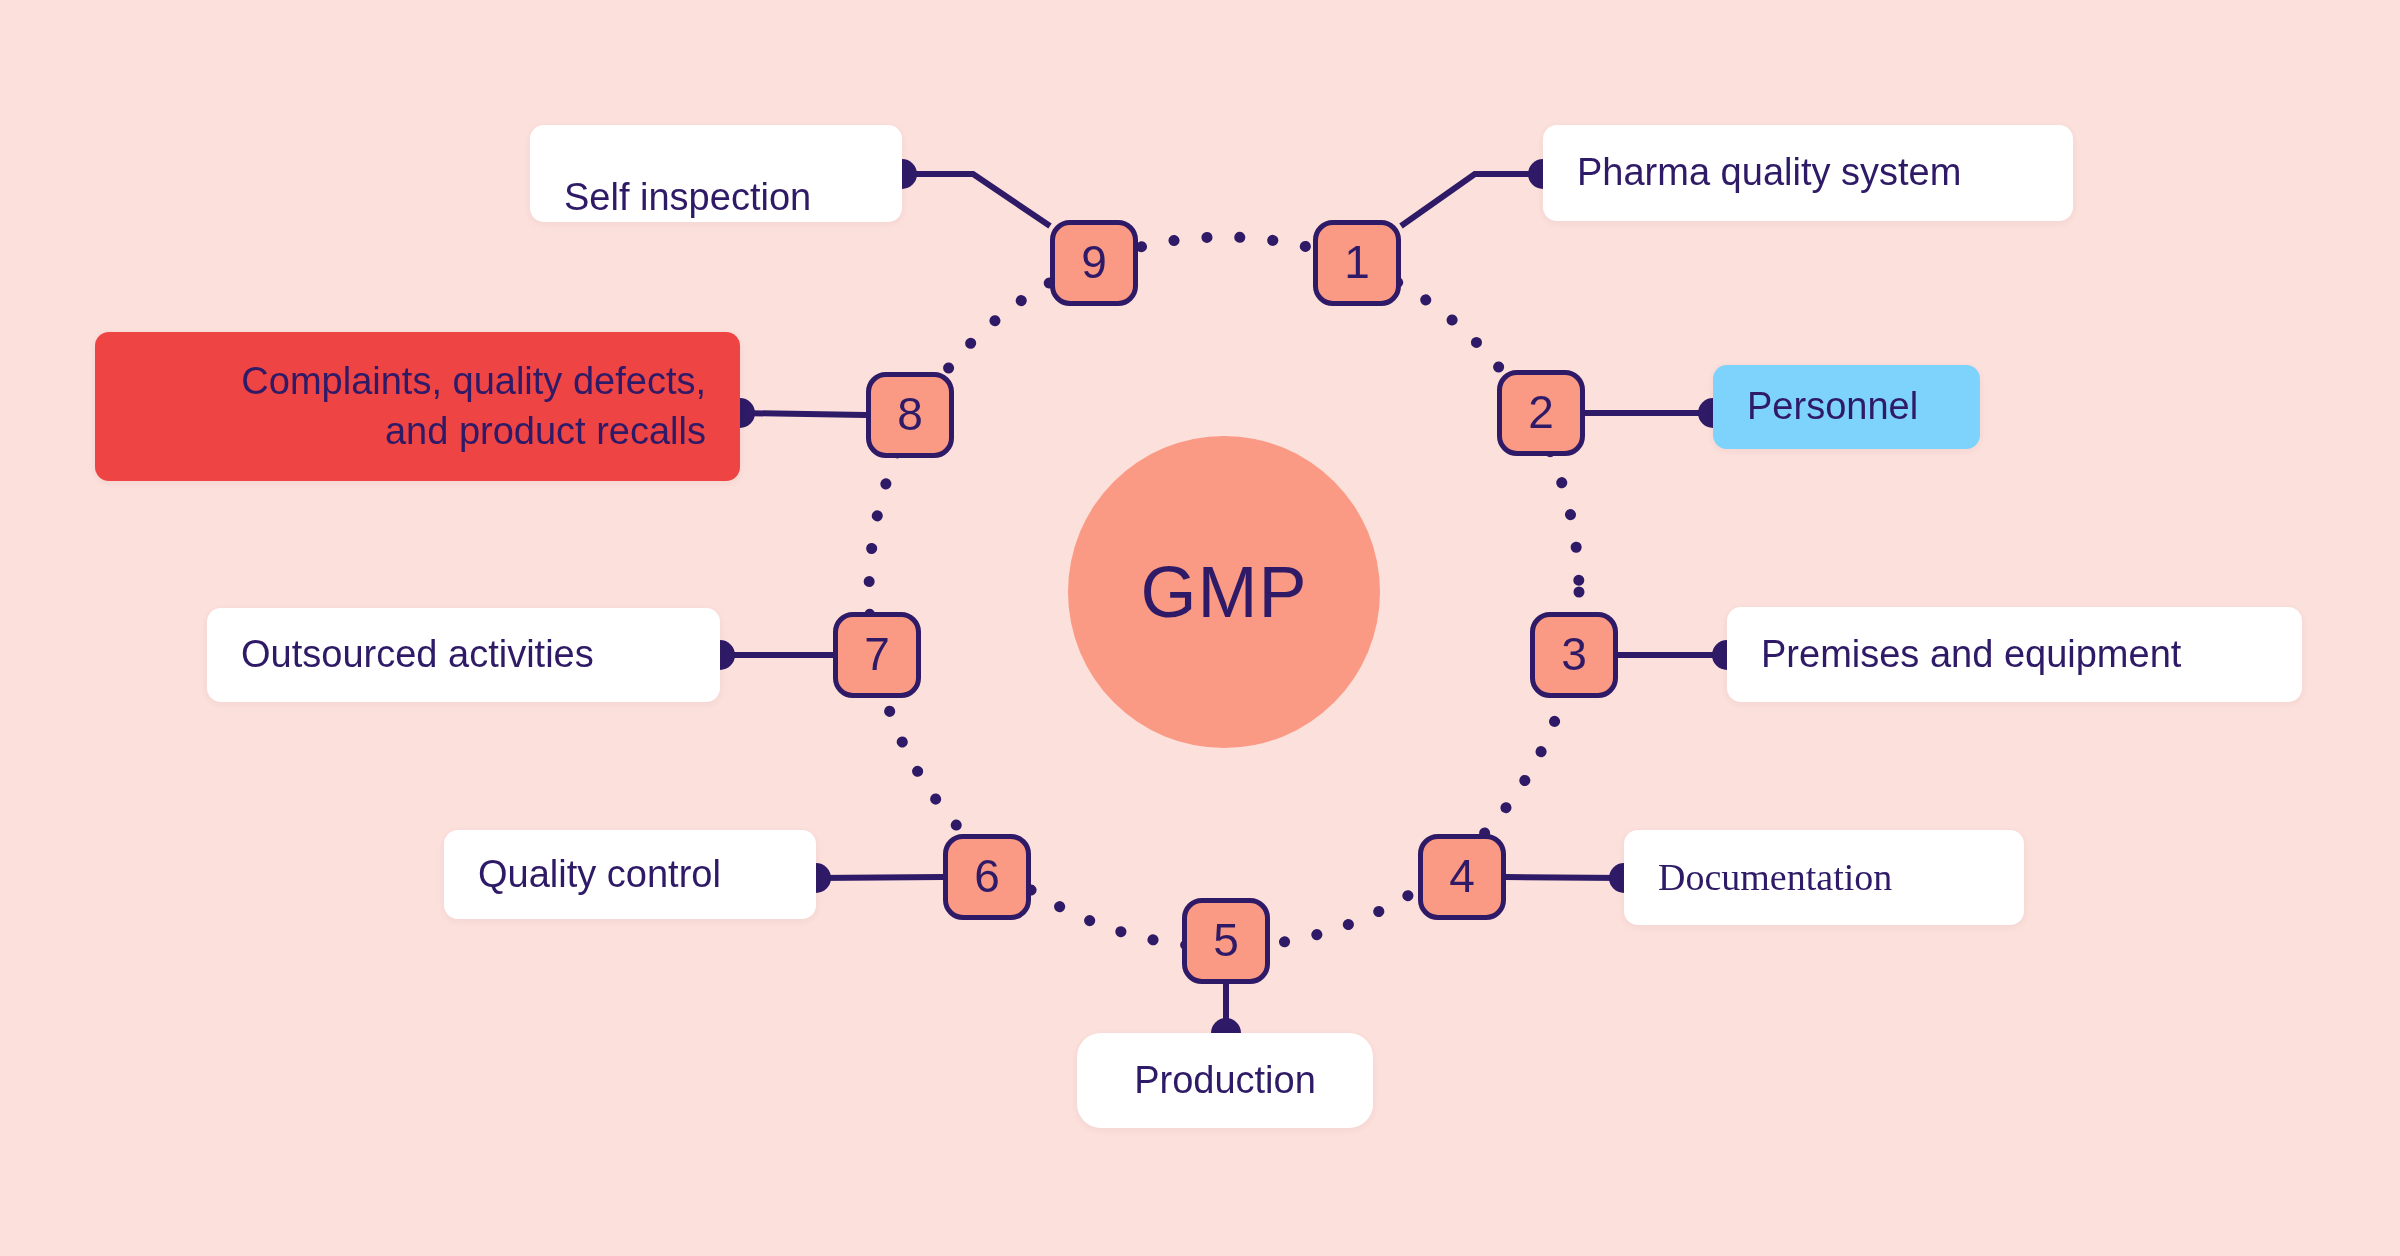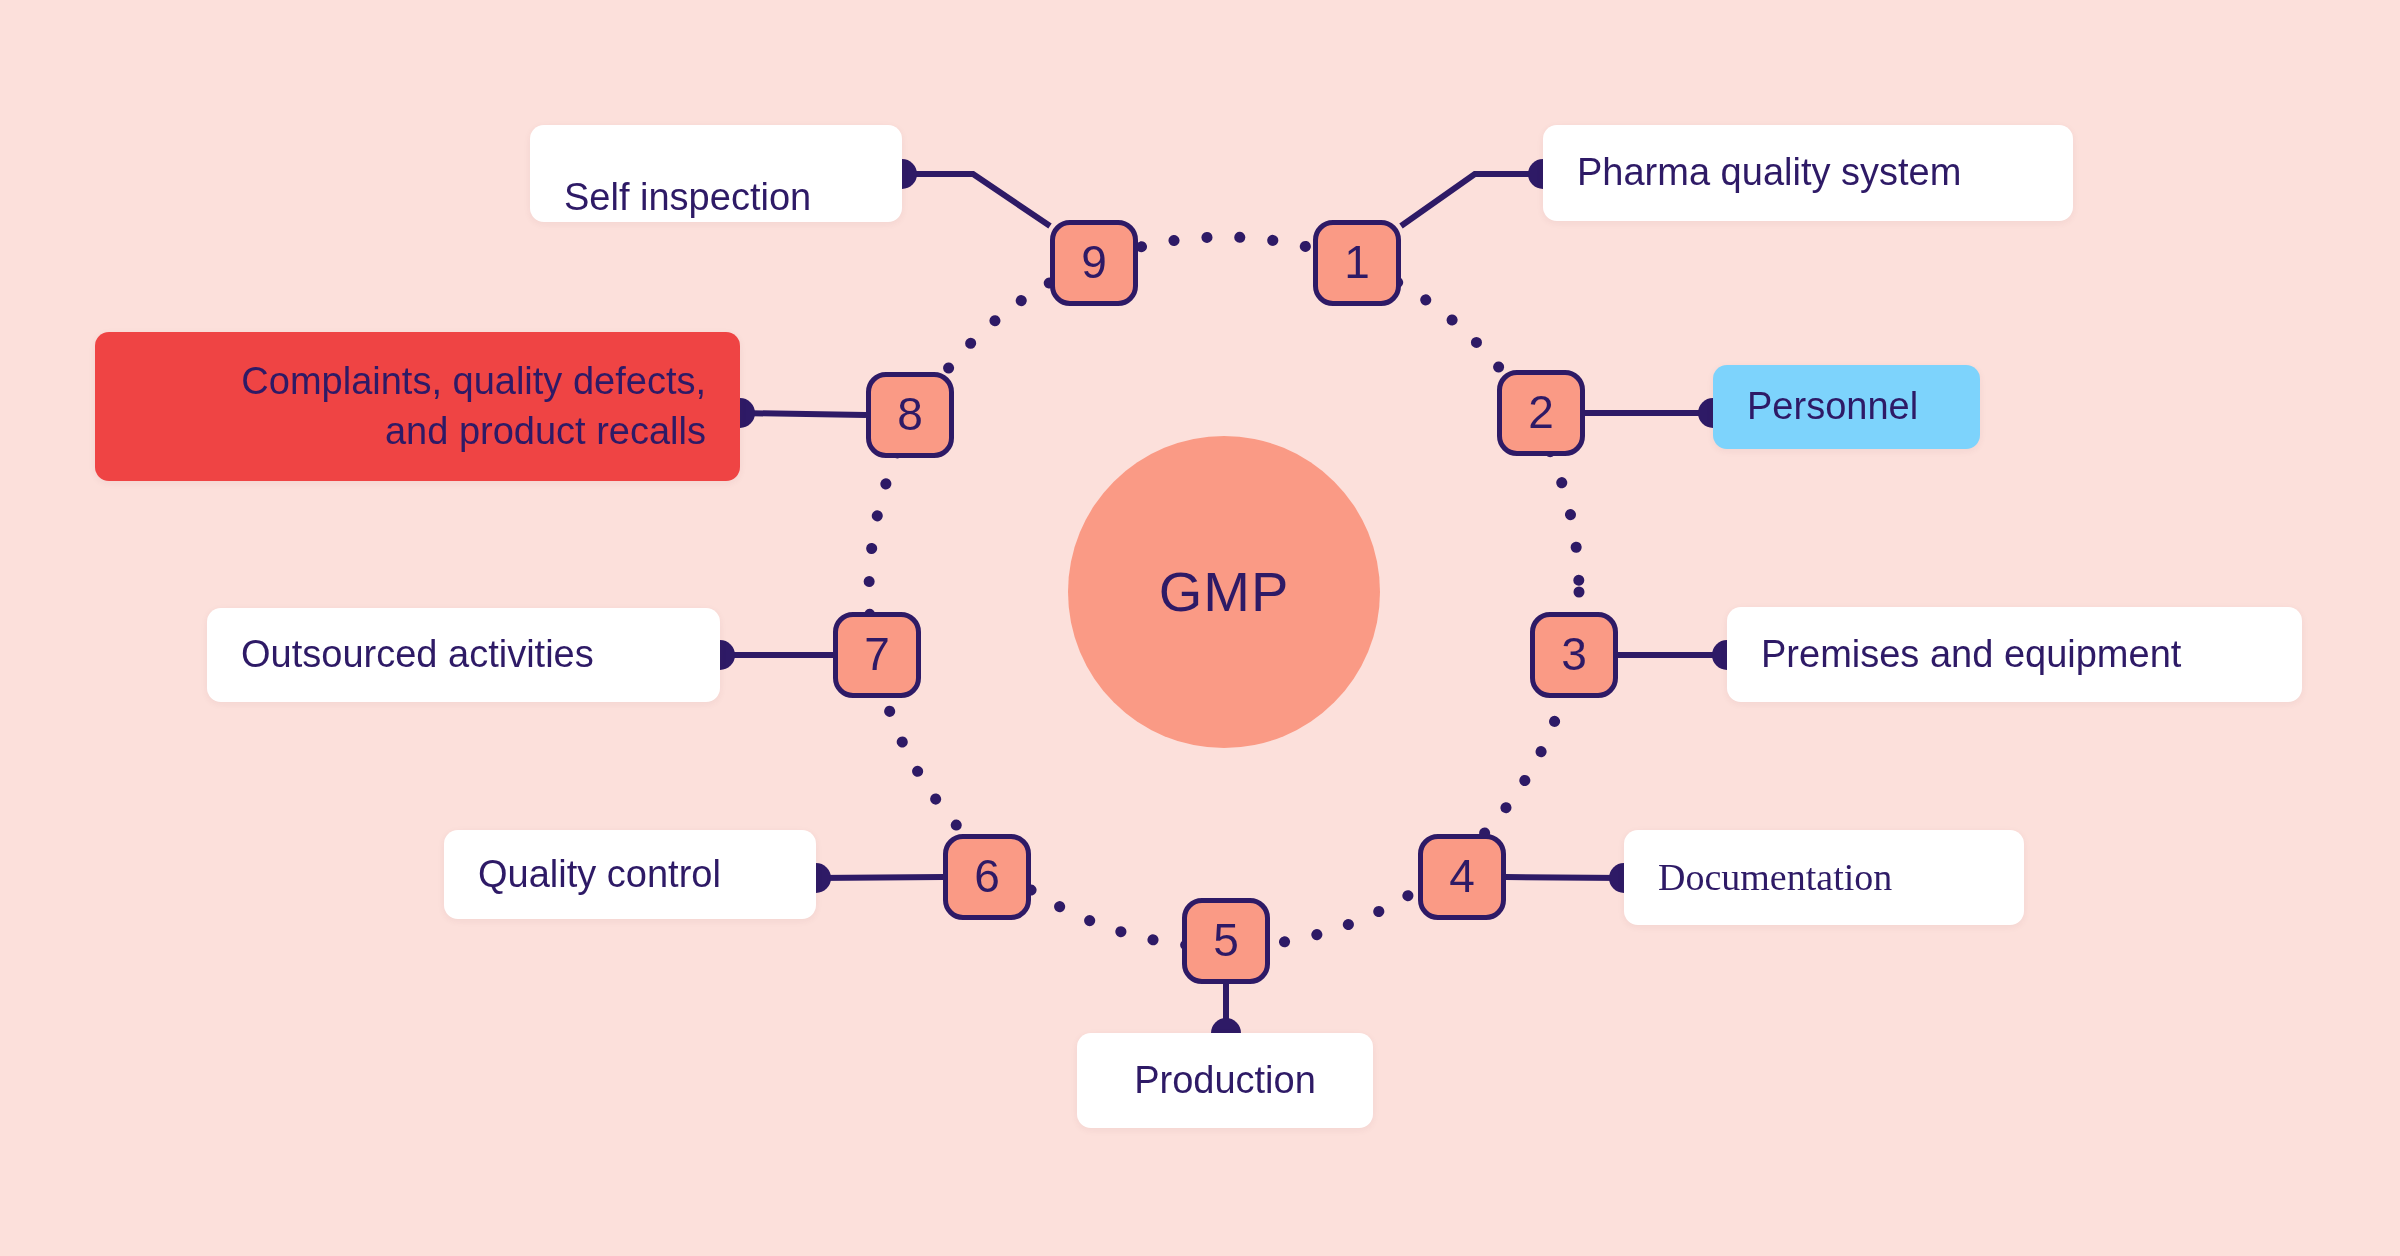--- a/index.html
+++ b/index.html
@@ -30,21 +30,21 @@
   .hub {
     position: absolute;
     border-radius: 50%;
     background: #fa9a85;
     display: flex;
     align-items: center;
     justify-content: center;
   }
   .hub-label {
     color: #2e1a66;
-    font-size: 56px;
+    font-size: 72px;
     font-weight: 400;
     letter-spacing: 1px;
     line-height: 1;
   }
   .badge {
     position: absolute;
     box-sizing: border-box;
     background: #fa9a85;
     border: 5px solid #2e1a66;
     border-radius: 20px;
@@ -77,20 +77,21 @@
     justify-content: flex-end;
     text-align: right;
     padding-left: 34px;
     padding-right: 34px;
   }
   .card.center-text {
     justify-content: center;
     padding-left: 30px;
     padding-right: 30px;
     text-align: center;
+    border-radius: 24px;
   }
   .card .txt {
     display: block;
   }
 </style>
 </head>
 <body style="background: rgb(252, 224, 219);">
 
 <div id="stage" style="background: rgb(252, 224, 219);">
 

